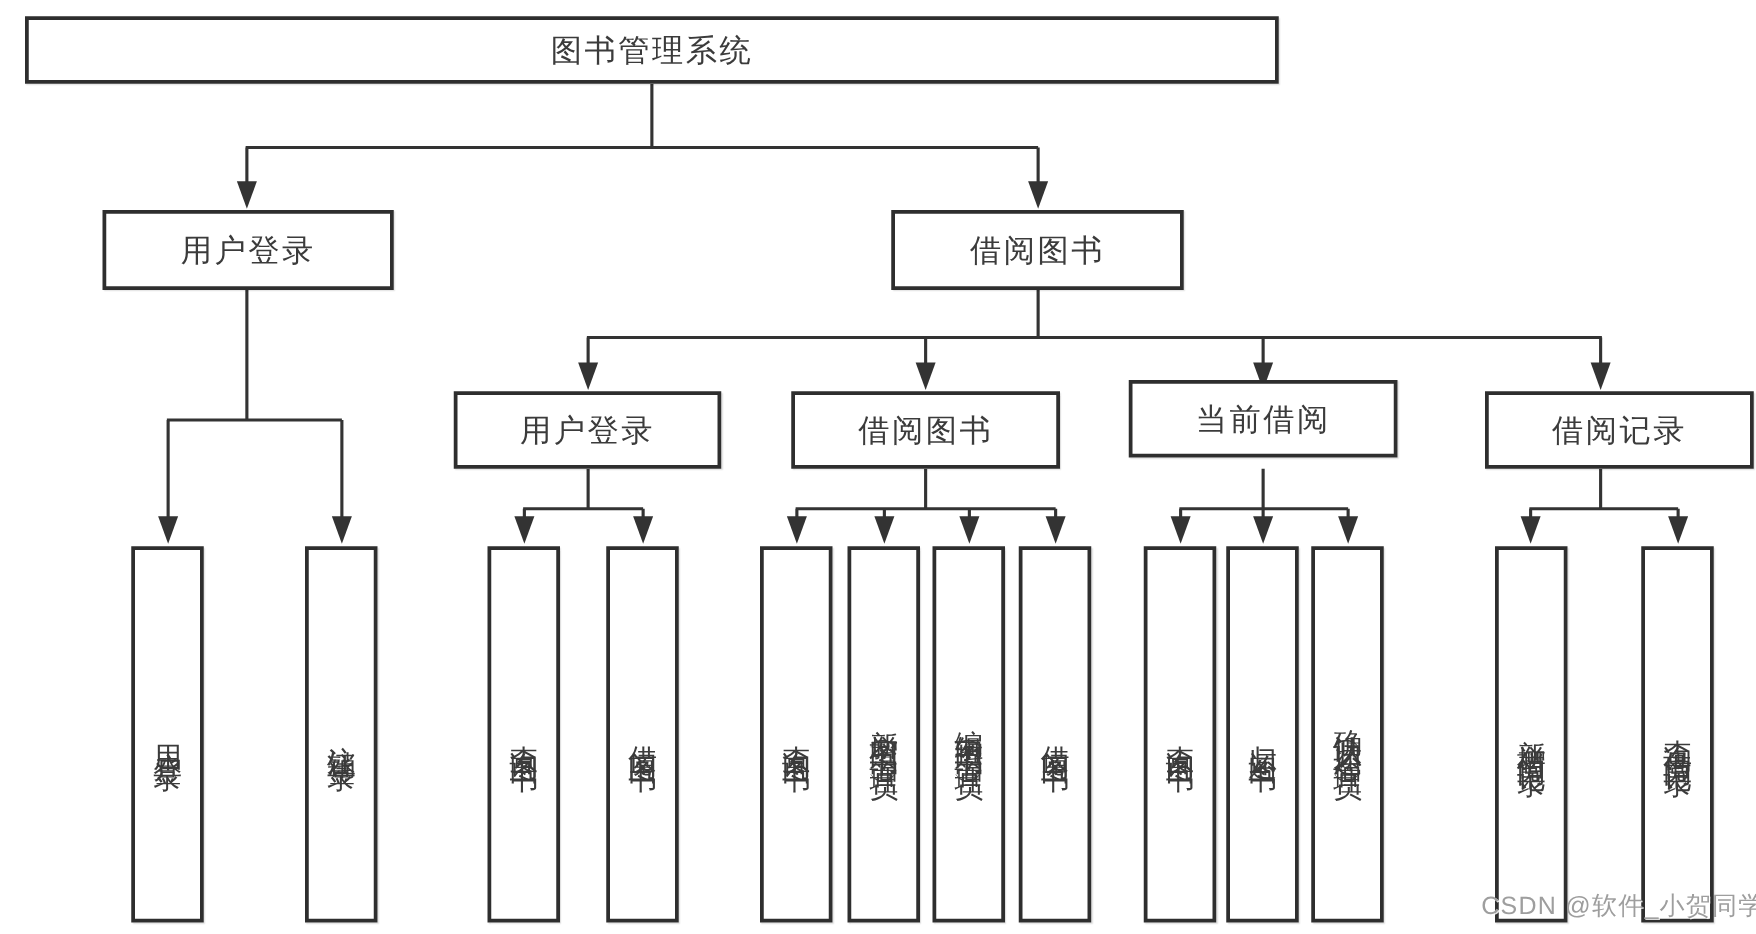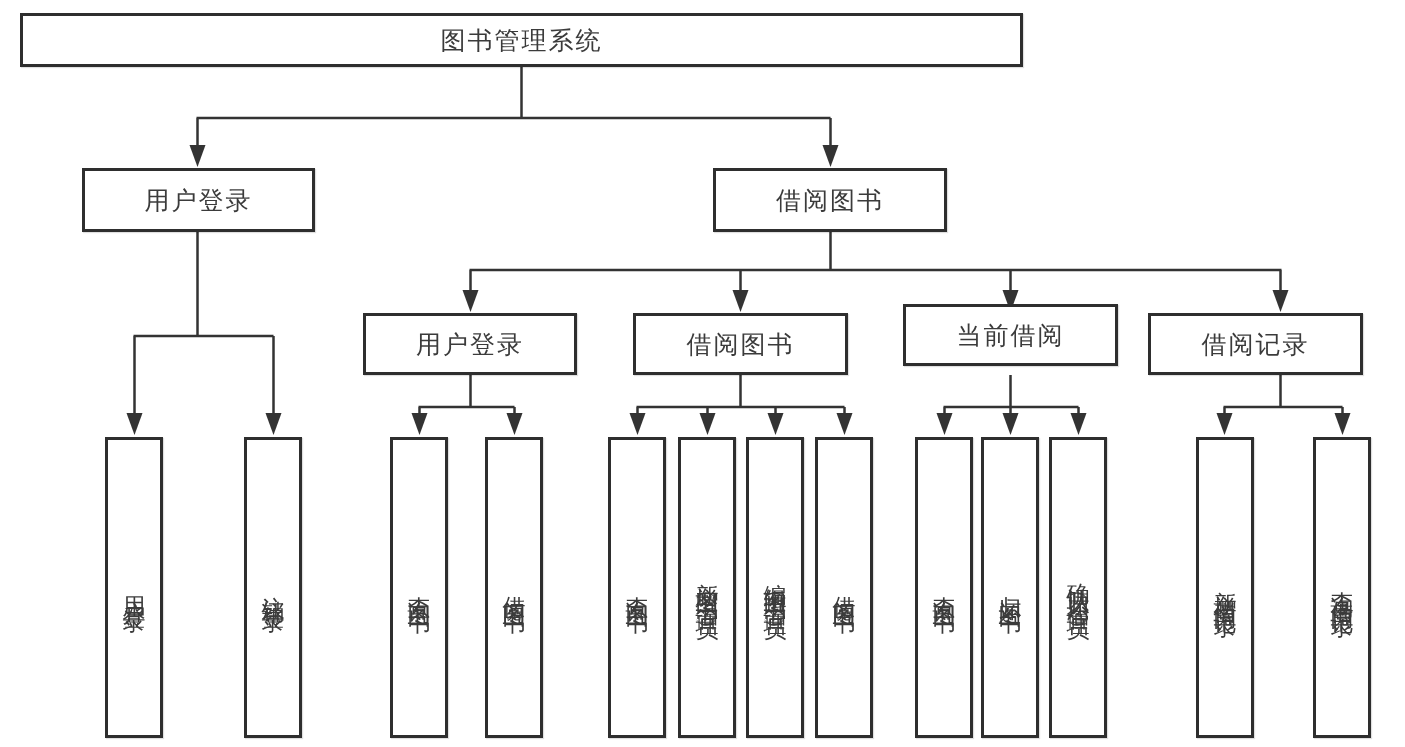--- a/index.html
+++ b/index.html
@@ -76,21 +76,21 @@
 
   <div class="node h" style="left:363px;top:313px;width:214px;height:62px">
     <span>用户登录</span>
   </div>
   <div class="node h" style="left:633px;top:313px;width:215px;height:62px">
     <span>借阅图书</span>
   </div>
   <div class="node h" style="left:903px;top:304px;width:215px;height:62px">
     <span>当前借阅</span>
   </div>
-  <div class="node h" style="left:1148px;top:313px;width:215px;height:62px">
+  <div class="node h" style="left:1188px;top:313px;width:215px;height:62px">
     <span>借阅记录</span>
   </div>
 
   <div class="node v" style="left:105px;top:437px;width:58px;height:301px">
     <span>用户登录</span>
   </div>
   <div class="node v" style="left:244px;top:437px;width:58px;height:301px">
     <span>注销登录</span>
   </div>
   <div class="node v" style="left:390px;top:437px;width:58px;height:301px">
@@ -120,14 +120,15 @@
   <div class="node v" style="left:1049px;top:437px;width:58px;height:301px">
     <span>确认归还（管理员）</span>
   </div>
   <div class="node v" style="left:1196px;top:437px;width:58px;height:301px">
     <span>新增借阅记录</span>
   </div>
   <div class="node v" style="left:1313px;top:437px;width:58px;height:301px">
     <span>查询借阅记录</span>
   </div>
 
+  <div class="watermark">CSDN @软件_小贺同学</div>
 
 </div>
 
 </body></html>

